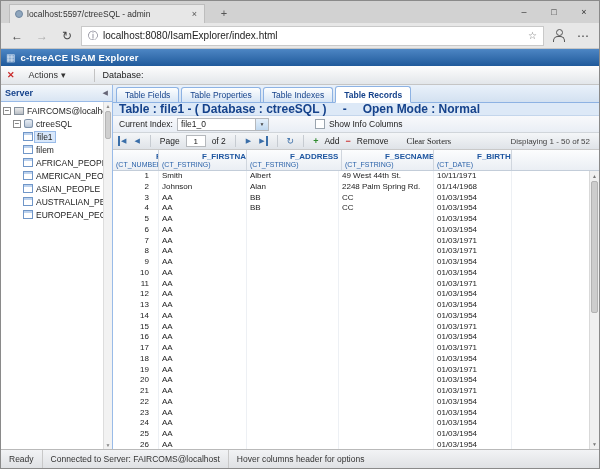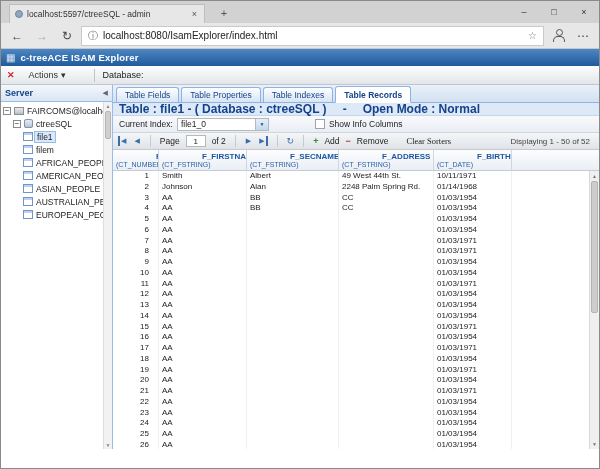--- a/index.html
+++ b/index.html
@@ -277,26 +277,26 @@
 
       <div class="gridheader">
         <div class="gh-cell w0">
           <span class="gh-name">F_COD</span>
           <span class="gh-type">(CT_NUMBER)</span>
         </div>
         <div class="gh-cell w1">
           <span class="gh-name">F_FIRSTNAME</span>
           <span class="gh-type">(CT_FSTRING)</span>
         </div>
+        <div class="gh-cell w3">
+          <span class="gh-name">F_ADDRESS</span>
+          <span class="gh-type">(CT_FSTRING)</span>
+        </div>
         <div class="gh-cell w2">
           <span class="gh-name">F_SECNAME</span>
-          <span class="gh-type">(CT_FSTRING)</span>
-        </div>
-        <div class="gh-cell w3">
-          <span class="gh-name">F_ADDRESS</span>
           <span class="gh-type">(CT_FSTRING)</span>
         </div>
         <div class="gh-cell w4">
           <span class="gh-name">F_BIRTHDAY</span>
           <span class="gh-type">(CT_DATE)</span>
         </div>
         <div class="gh-cell wf"></div>
       </div>
 
       <div class="gridbody">
@@ -539,14 +539,19 @@
         <div class="vscroll">
           <span class="vs-arrow vs-up">▲</span>
           <span class="vs-thumb"></span>
           <span class="vs-arrow vs-down">▼</span>
         </div>
       </div>
 
     </div>
   </div>
 
+  <div class="statusbar">
+    <div class="sb-sec">Ready</div>
+    <div class="sb-sec">Connected to Server: FAIRCOMS@localhost</div>
+    <div class="sb-sec">Hover columns header for options</div>
+  </div>
 
 </div>
 
 </body></html>

